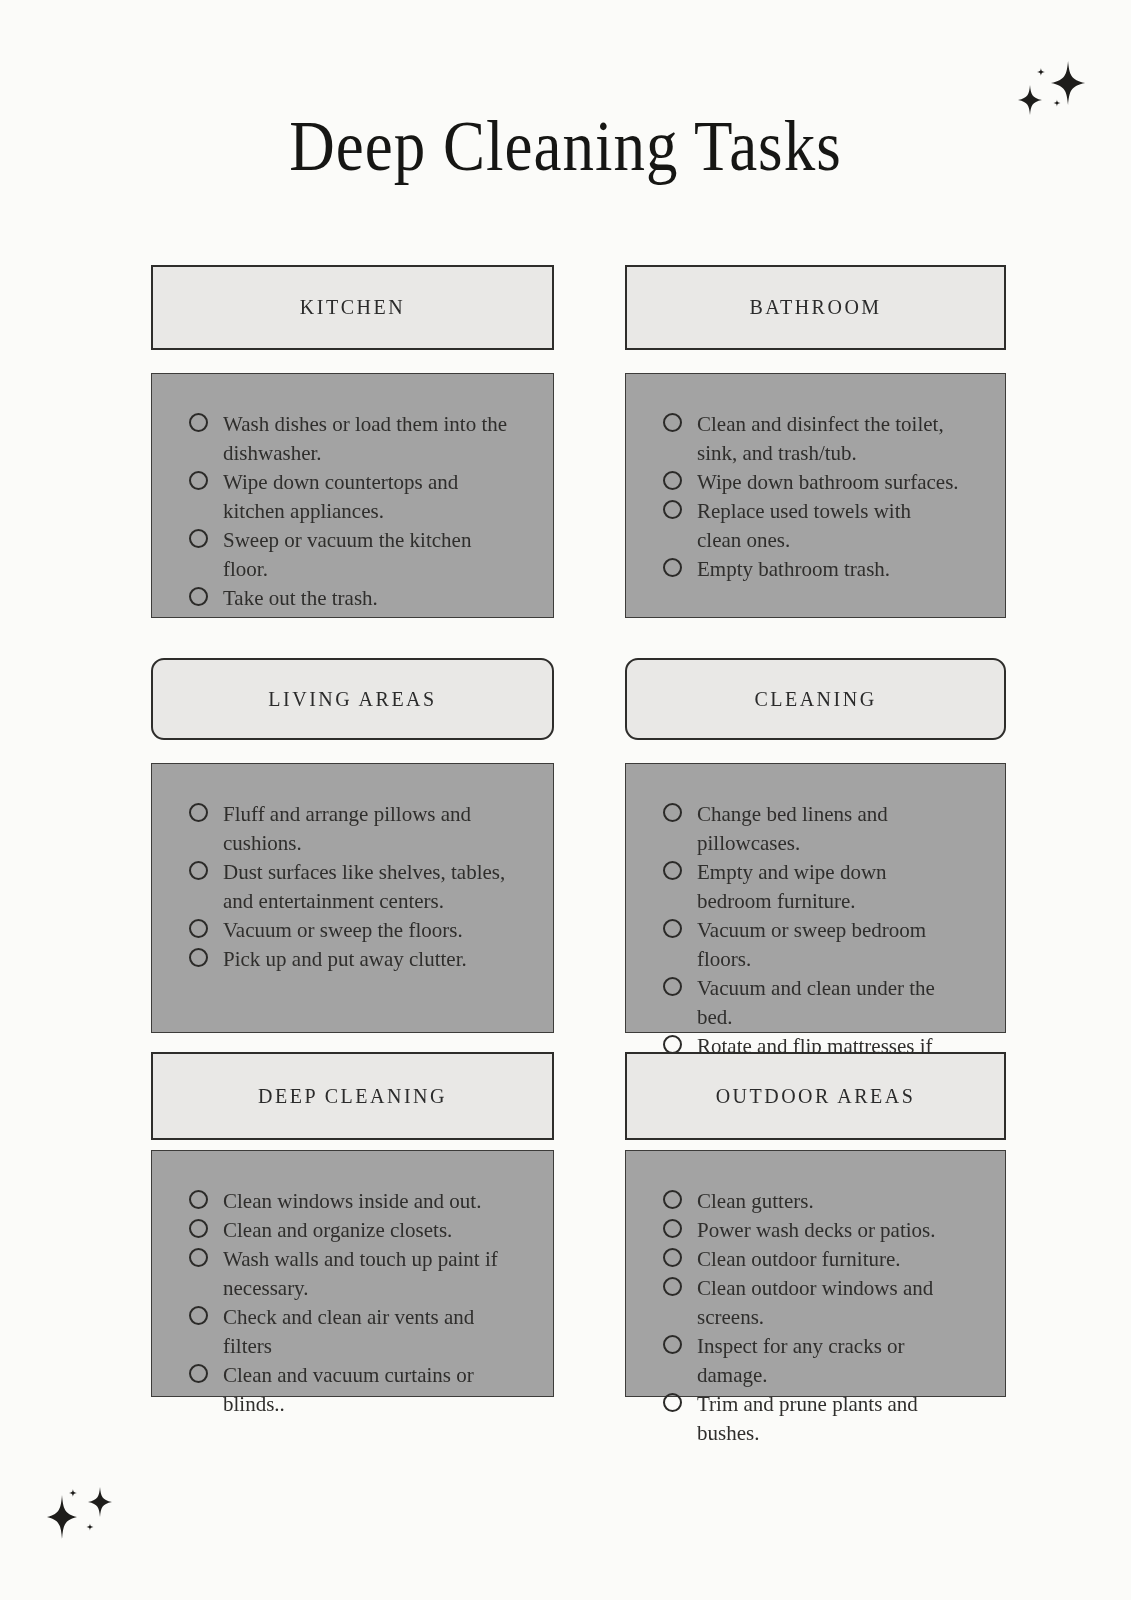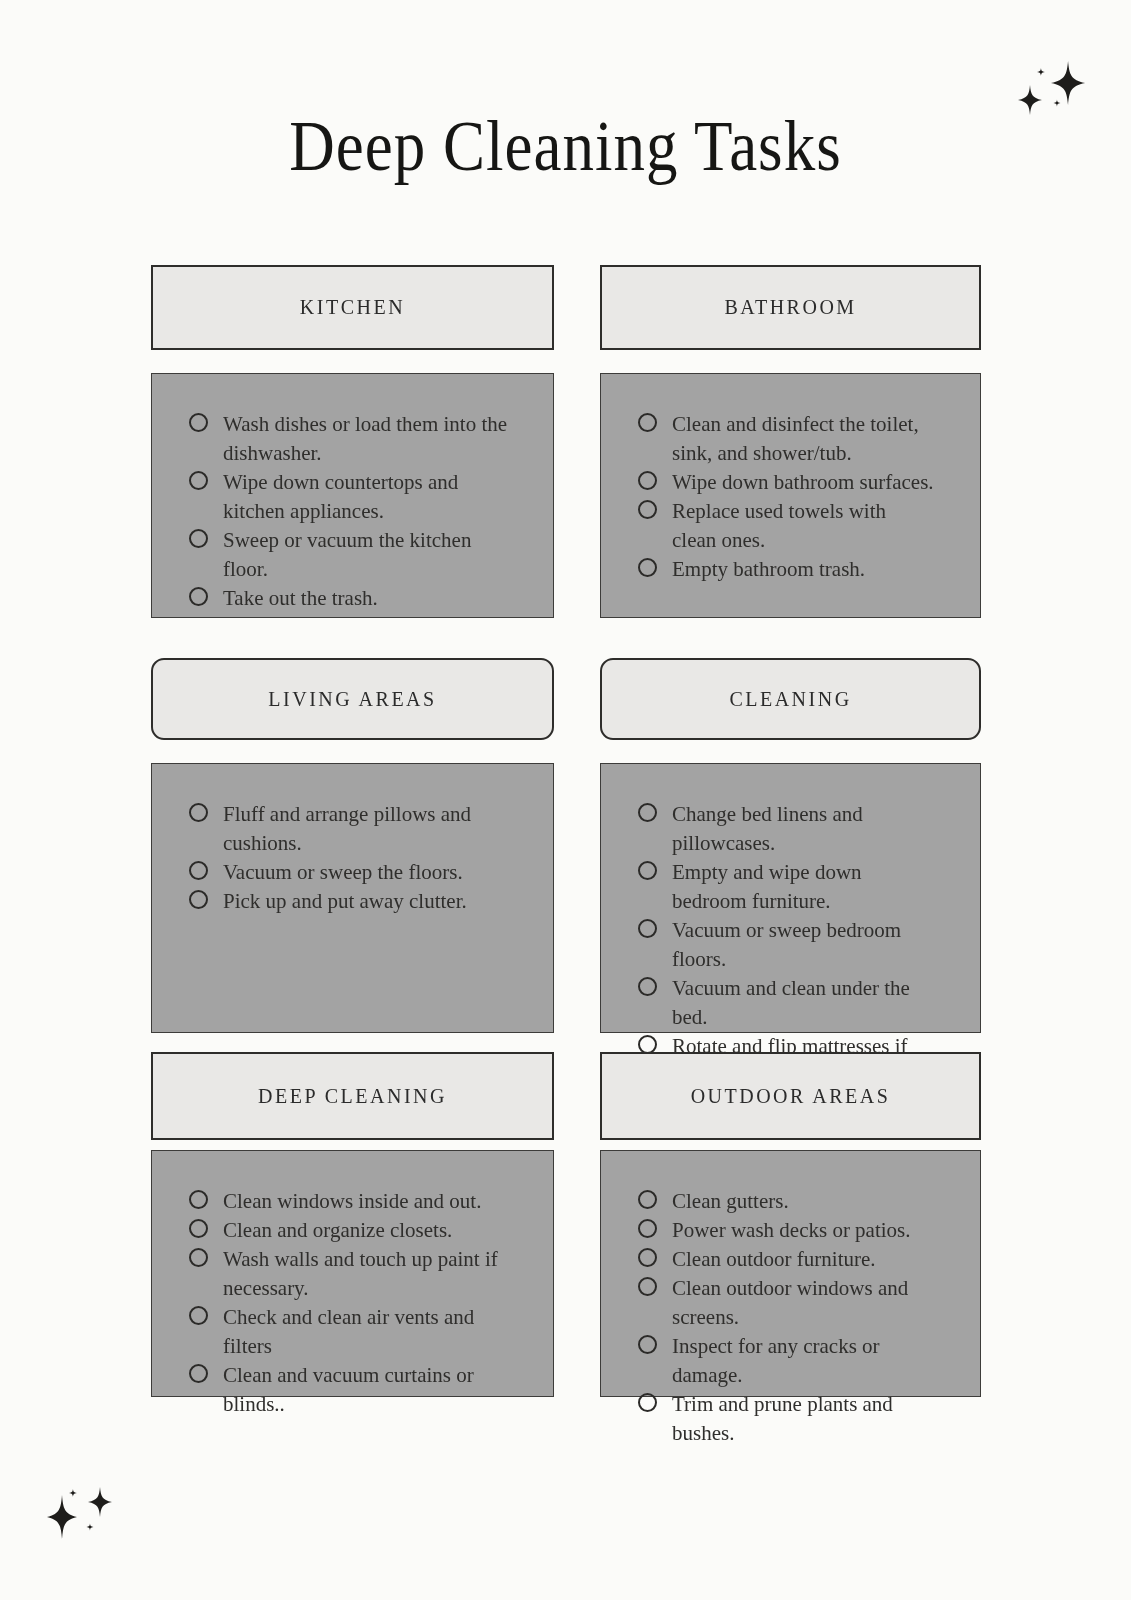--- a/index.html
+++ b/index.html
@@ -21,21 +21,21 @@
     color:#161614;
     transform:scaleY(1.15);
     transform-origin:50% 0;
     white-space:nowrap;
   }
   .sparkles { position:absolute; }
   .sparkles.tr { left:980px; top:42px; }
   .sparkles.bl { left:30px; top:1460px; }
   .sec { position:absolute;padding-left:44px; }
   .c1 { left:107px; width:447px; }
-  .c2 { left:556px; width:425px; }
+  .c2 { left:581px; width:425px; }
   .r1 { top:265px; }
   .r2 { top:658px; }
   .r3 { top:1052px; }
   .hd {
     background:#e9e8e6;
     border:2px solid #2e2d2b;
     display:flex; align-items:center; justify-content:center;
     font-size:20px;
     letter-spacing:2.5px;
     color:#2b2b2b;
@@ -113,21 +113,21 @@
 </section>
 
 <section class="sec c2 r1">
   <div class="hd">
       <span>BATHROOM</span>
     </div>
   <div class="bx">
     <ul class="tasks">
   <li class="task">
     <span class="ring"></span>
-    <span class="task-text">Clean and disinfect the toilet, sink, and shower/tub.</span>
+    <span class="task-text">Clean and disinfect the toilet, sink, and trash/tub.</span>
   </li>
 
   <li class="task">
     <span class="ring"></span>
     <span class="task-text">Wipe down bathroom surfaces.</span>
   </li>
 
   <li class="task">
     <span class="ring"></span>
     <span class="task-text">Replace used towels with clean ones.</span>
@@ -145,20 +145,24 @@
   <div class="hd">
       <span>LIVING AREAS</span>
     </div>
   <div class="bx">
     <ul class="tasks">
   <li class="task">
     <span class="ring"></span>
     <span class="task-text">Fluff and arrange pillows and cushions.</span>
   </li>
 
+  <li class="task">
+    <span class="ring"></span>
+    <span class="task-text">Dust surfaces like shelves, tables, and entertainment centers.</span>
+  </li>
 
   <li class="task">
     <span class="ring"></span>
     <span class="task-text">Vacuum or sweep the floors.</span>
   </li>
 
   <li class="task">
     <span class="ring"></span>
     <span class="task-text">Pick up and put away clutter.</span>
   </li>

